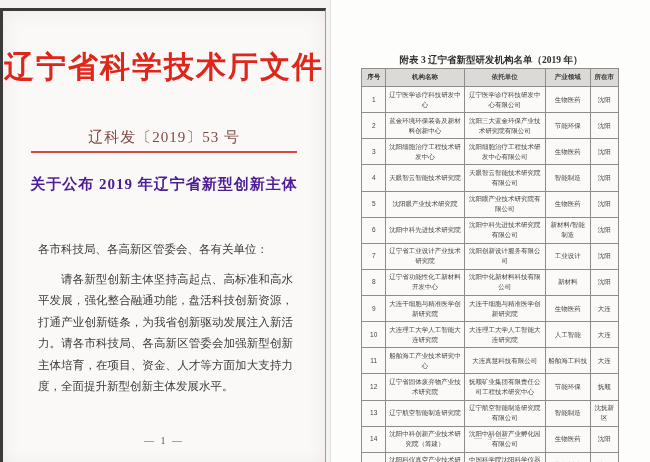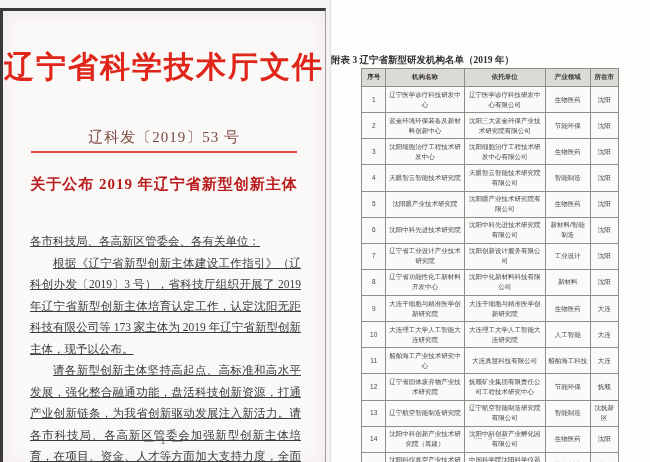--- a/index.html
+++ b/index.html
@@ -26,43 +26,43 @@
   .doc-number{
     position:absolute;top:117px;left:0;width:100%;
     text-align:center;color:#7d4a42;font-size:15px;letter-spacing:1px;
   }
   .red-rule{
     position:absolute;top:140px;left:28px;right:28px;height:2px;
     background:#d94a3c;
   }
   .subject{
     position:absolute;top:160px;left:0;width:100%;
-    text-align:center;color:#b91c1c;
+    text-align:center;color:#4c1d95;
     font-size:15px;font-weight:bold;line-height:27px;letter-spacing:1px;
   }
   .body-text{
     position:absolute;top:220px;left:27px;right:24px;
     color:#3c3c3c;font-size:11.5px;line-height:21.5px;
     text-align:justify;
   }
-  .body-text p{margin:0;text-decoration:underline;}
+  .body-text p{margin:8px;}
   .body-text p.indent{text-indent:2em;}
   .page-num-left{
     position:absolute;top:424px;left:0;width:100%;
     text-align:center;color:#5a5a5a;font-size:10px;letter-spacing:2px;
   }
   
   .page-right{
     position:absolute;left:330px;top:0;width:320px;height:462px;
     background:#fdfdfc;
     border-left:1px solid #e2e1df;
   }
   .table-title{
     position:absolute;top:54px;left:0;width:100%;
-    color:#2e2e2e;font-size:9.5px;font-weight:bold;
+    text-align:center;color:#2e2e2e;font-size:9.5px;font-weight:bold;
   }
   .rd-table{
     position:absolute;top:68px;left:30px;width:258px;
     border-collapse:collapse;table-layout:fixed;
   }
   .rd-table th,.rd-table td{
     border:0.7px solid #8f8d8a;
     font-size:6.5px;line-height:1.55;
     color:#474542;text-align:center;vertical-align:middle;
     padding:2.5px 2px;word-break:break-all;
@@ -82,21 +82,20 @@
 
 <div class="page-left">
   <div class="red-header">辽宁省科学技术厅文件</div>
   <div class="doc-number">辽科发〔2019〕53 号</div>
   <div class="red-rule"></div>
   <div class="subject">
     <div>关于公布 2019 年辽宁省新型创新主体</div>
   </div>
   <div class="body-text">
     <p>各市科技局、各高新区管委会、各有关单位：</p>
-    <p class="indent">根据《辽宁省新型创新主体建设工作指引》（辽科创办发〔2019〕3 号），省科技厅组织开展了 2019 年辽宁省新型创新主体培育认定工作，认定沈阳无距科技有限公司等 173 家主体为 2019 年辽宁省新型创新主体，现予以公布。</p>
     <p class="indent">请各新型创新主体坚持高起点、高标准和高水平发展，强化整合融通功能，盘活科技创新资源，打通产业创新链条，为我省创新驱动发展注入新活力。请各市科技局、各高新区管委会加强新型创新主体培育，在项目、资金、人才等方面加大支持力度，全面提升新型创新主体发展水平。</p>
   </div>
   <div class="page-num-left">— 1 —</div>
 </div>
 
 <div class="page-right">
   <div class="table-title">附表 3 辽宁省新型研发机构名单（2019 年）</div>
   <table class="rd-table">
     <colgroup>
       <col style="width:9.5%">

